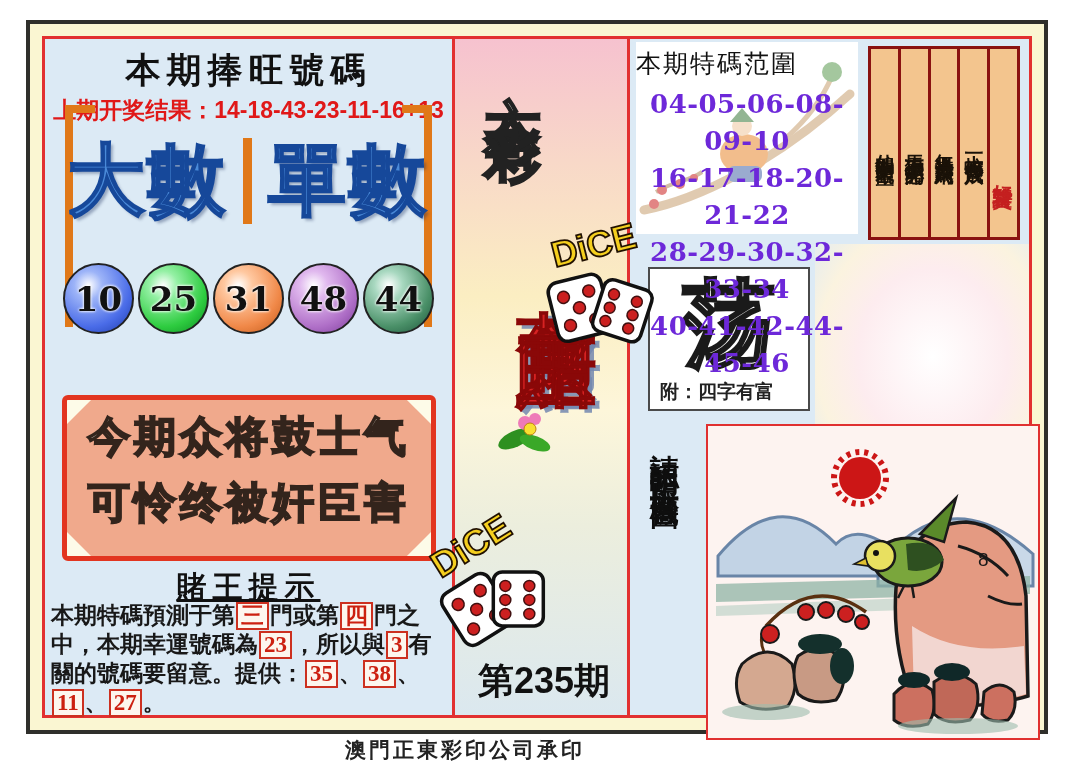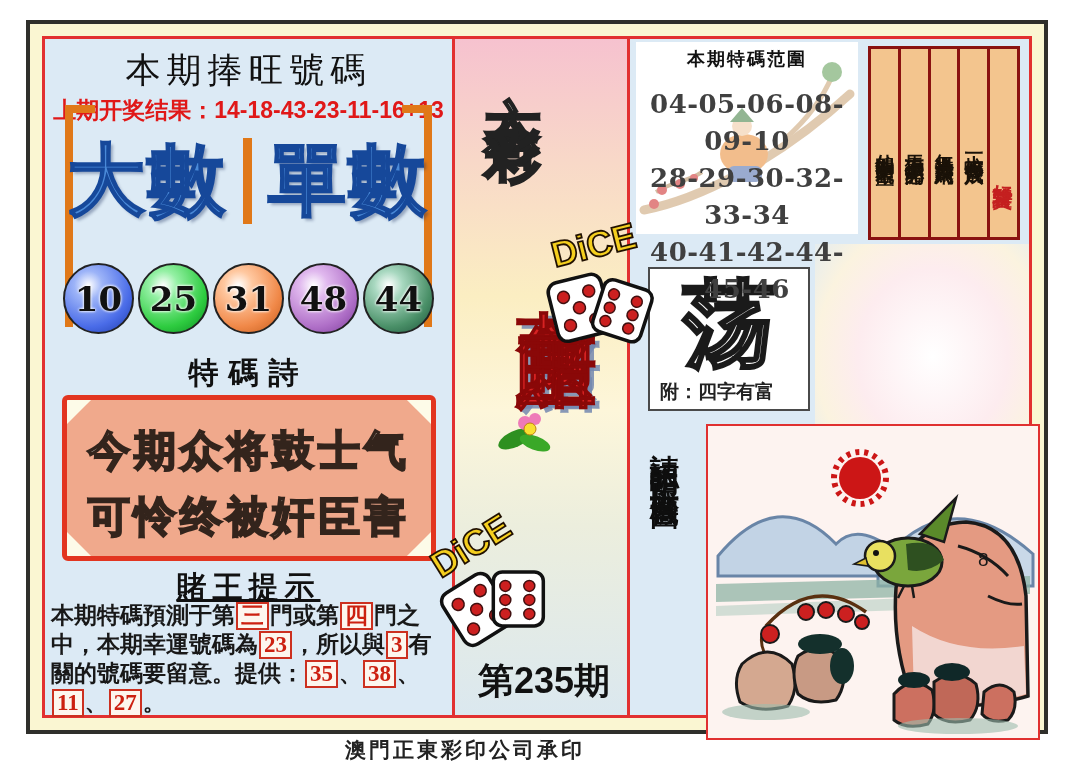--- a/index.html
+++ b/index.html
@@ -8,21 +8,21 @@
   .abs { position:absolute; }
 
   
   #black-frame { position:absolute; left:26px; top:20px; width:1022px; height:714px;
                  border:4px solid #2f2f2b; background:#faf6d2; }
   #red-frame { position:absolute; left:12px; top:12px; right:12px; bottom:12px;
                border:3px solid #e23030; background:#dceaf5; }
   #content { position:absolute; left:0; top:0; width:984px; height:676px; overflow:visible; }
 
   
-  .lp-title { left:0; top:8px; width:407px; text-align:center; font-size:35px; font-weight:400;
+  .lp-title { left:0; top:8px; width:407px; text-align:center; font-size:35px; font-weight:700;
               letter-spacing:6px; color:#111; }
   .lp-lastdraw { left:0; top:56px; width:407px; text-align:center; font-size:23px; font-weight:700;
                  color:#e01818; white-space:nowrap; }
   .bracket-v { width:8px; height:222px; top:66px; background:#e07818; }
   .bracket-h { width:30px; height:8px; top:66px; background:#e07818; }
   .bignum-row { left:0; top:92px; width:405px; height:100px; display:flex; align-items:center;
                 justify-content:center; }
   .bignum { font-size:78px; font-weight:900; color:#4a8ad8; -webkit-text-stroke:2px #16489a;
             text-shadow:3px 3px 3px rgba(20,40,90,.35); letter-spacing:2px; }
   .bignum-divider { width:9px; height:86px; background:#e07818; margin:0 16px; }
@@ -58,25 +58,25 @@
                 color:#d62222; -webkit-text-stroke:1px #8a0808;
                 text-shadow:5px 4px 0 rgba(115,135,175,.85); }
   .issue-label { left:0; top:618px; width:178px; text-align:center; font-size:36px;
                  font-weight:700; color:#111; }
 
   
   .pastel-cloud { left:770px; top:205px; width:214px; height:250px;
       background:radial-gradient(ellipse at 55% 45%, #ffffff 0%, #fdecef 45%, #fbf3df 70%,
                  rgba(220,234,245,0) 100%); }
   .range-box { left:591px; top:3px; width:222px; height:192px; background:#ffffff; }
-  .range-title { position:absolute; left:0; top:5px; width:100%; text-align:center; font-size:18px;
-                 font-weight:700; letter-spacing:2px; color:#111; z-index:2; }
+  .range-title { position:absolute; left:0; top:5px; width:100%; font-size:25px;
+                 font-weight:400; letter-spacing:2px; color:#111; z-index:2; }
   .range-rows { position:absolute; left:0; top:44px; width:100%; z-index:2; }
   .range-row { text-align:center; font-family:"DejaVu Serif", serif; font-size:26px;
-               font-weight:900; color:#404040; line-height:37px; letter-spacing:0.5px; }
+               font-weight:900; color:#6d28d9; line-height:37px; letter-spacing:0.5px; }
   .range-art { position:absolute; left:0; top:0; z-index:1; }
 
   .poem-panel { left:823px; top:7px; width:152px; height:194px; background:#f3c58e;
                 border:3px solid #8a1210; display:flex; flex-direction:row-reverse; }
   .poem-col { flex:1; display:flex; justify-content:center; writing-mode:vertical-rl;
               text-orientation:upright; font-size:19px; font-weight:700; color:#1a1208;
               letter-spacing:2px; padding-top:6px; font-family:"Liberation Serif", serif; }
   .poem-col:not(:last-child) { border-left:3px solid #8a1210; }
   .poem-col.title-col { color:#c42020; padding-top:58px; font-size:20px; }
 
@@ -122,28 +122,27 @@
       </div>
 
       <div class="abs balls-row">
           <span class="ball" style="background: radial-gradient(circle at 35% 30%, rgb(255, 255, 255) 0%, rgb(157, 180, 248) 22%, rgb(74, 108, 232) 65%, rgb(28, 58, 168) 100%);">10</span>
           <span class="ball" style="background: radial-gradient(circle at 35% 30%, rgb(255, 255, 255) 0%, rgb(148, 240, 164) 22%, rgb(46, 204, 64) 65%, rgb(10, 136, 32) 100%);">25</span>
           <span class="ball" style="background: radial-gradient(circle at 35% 30%, rgb(255, 255, 255) 0%, rgb(255, 200, 160) 22%, rgb(240, 136, 72) 65%, rgb(192, 88, 24) 100%);">31</span>
           <span class="ball" style="background: radial-gradient(circle at 35% 30%, rgb(255, 255, 255) 0%, rgb(224, 184, 238) 22%, rgb(176, 112, 200) 65%, rgb(122, 58, 152) 100%);">48</span>
           <span class="ball" style="background: radial-gradient(circle at 35% 30%, rgb(255, 255, 255) 0%, rgb(168, 216, 192) 22%, rgb(74, 144, 104) 65%, rgb(26, 80, 56) 100%);">44</span>
         </div>
 
-      <div class="abs poem-title">特碼詩</div>
 
       <div class="abs poem-box">
         <div class="corner" style="left:-17px; top:-17px;"></div>
         <div class="corner" style="right:-17px; top:-17px;"></div>
         <div class="corner" style="left:-17px; bottom:-17px;"></div>
         <div class="corner" style="right:-17px; bottom:-17px;"></div>
-        <div style="position:relative; padding-top:18px;">
+        <div style="position:relative; padding-top:4px;">
           <div class="poem-line">今期众将鼓士气</div>
           <div class="poem-line">可怜终被奸臣害</div>
         </div>
       </div>
 
       <div class="abs hint-title">賭王提示</div>
       <div class="abs hint-text"><span>本期特碼預測于第</span><span class="numbox">三</span><span>門或第</span><span class="numbox">四</span><span>門之中，本期幸運號碼為</span><span class="numbox">23</span><span>，所以與</span><span class="numbox">3</span><span>有關的號碼要留意。提供：</span><span class="numbox">35</span><span>、</span><span class="numbox">38</span><span>、</span><span class="numbox">11</span><span>、</span><span class="numbox">27</span><span>。</span></div>
 
       <div class="abs center-col">
         <div class="abs vtext lottery-name">六合彩</div>
@@ -214,20 +213,21 @@
             <circle cx="58" cy="136" r="4" fill="#cc2020"></circle>
           <ellipse cx="108" cy="112" rx="24" ry="20" fill="#e88830"></ellipse>
           <rect x="92" y="124" width="34" height="16" rx="6" fill="#4868a8"></rect>
           <circle cx="106" cy="84" r="10" fill="#f0c8a0"></circle>
           <path d="M94,80 L118,80 L106,66 Z" fill="#3a7a3a"></path>
           <circle cx="196" cy="30" r="10" fill="#5a9a50"></circle>
         </svg>
         <div class="range-title">本期特碼范圍</div>
         <div class="range-rows">
             <div class="range-row">04-05-06-08-09-10</div>
+            <div class="range-row">16-17-18-20-21-22</div>
             <div class="range-row">28-29-30-32-33-34</div>
             <div class="range-row">40-41-42-44-45-46</div>
           </div>
       </div>
 
       <div class="abs poem-panel">
         <div class="poem-col title-col">好詩鑒賞</div>
       <div class="poem-col">大蛇一條彎成八</div>
           <div class="poem-col">無邊沙漠六鳥飛</div>
           <div class="poem-col">馬上猴下蛇必開</div>

